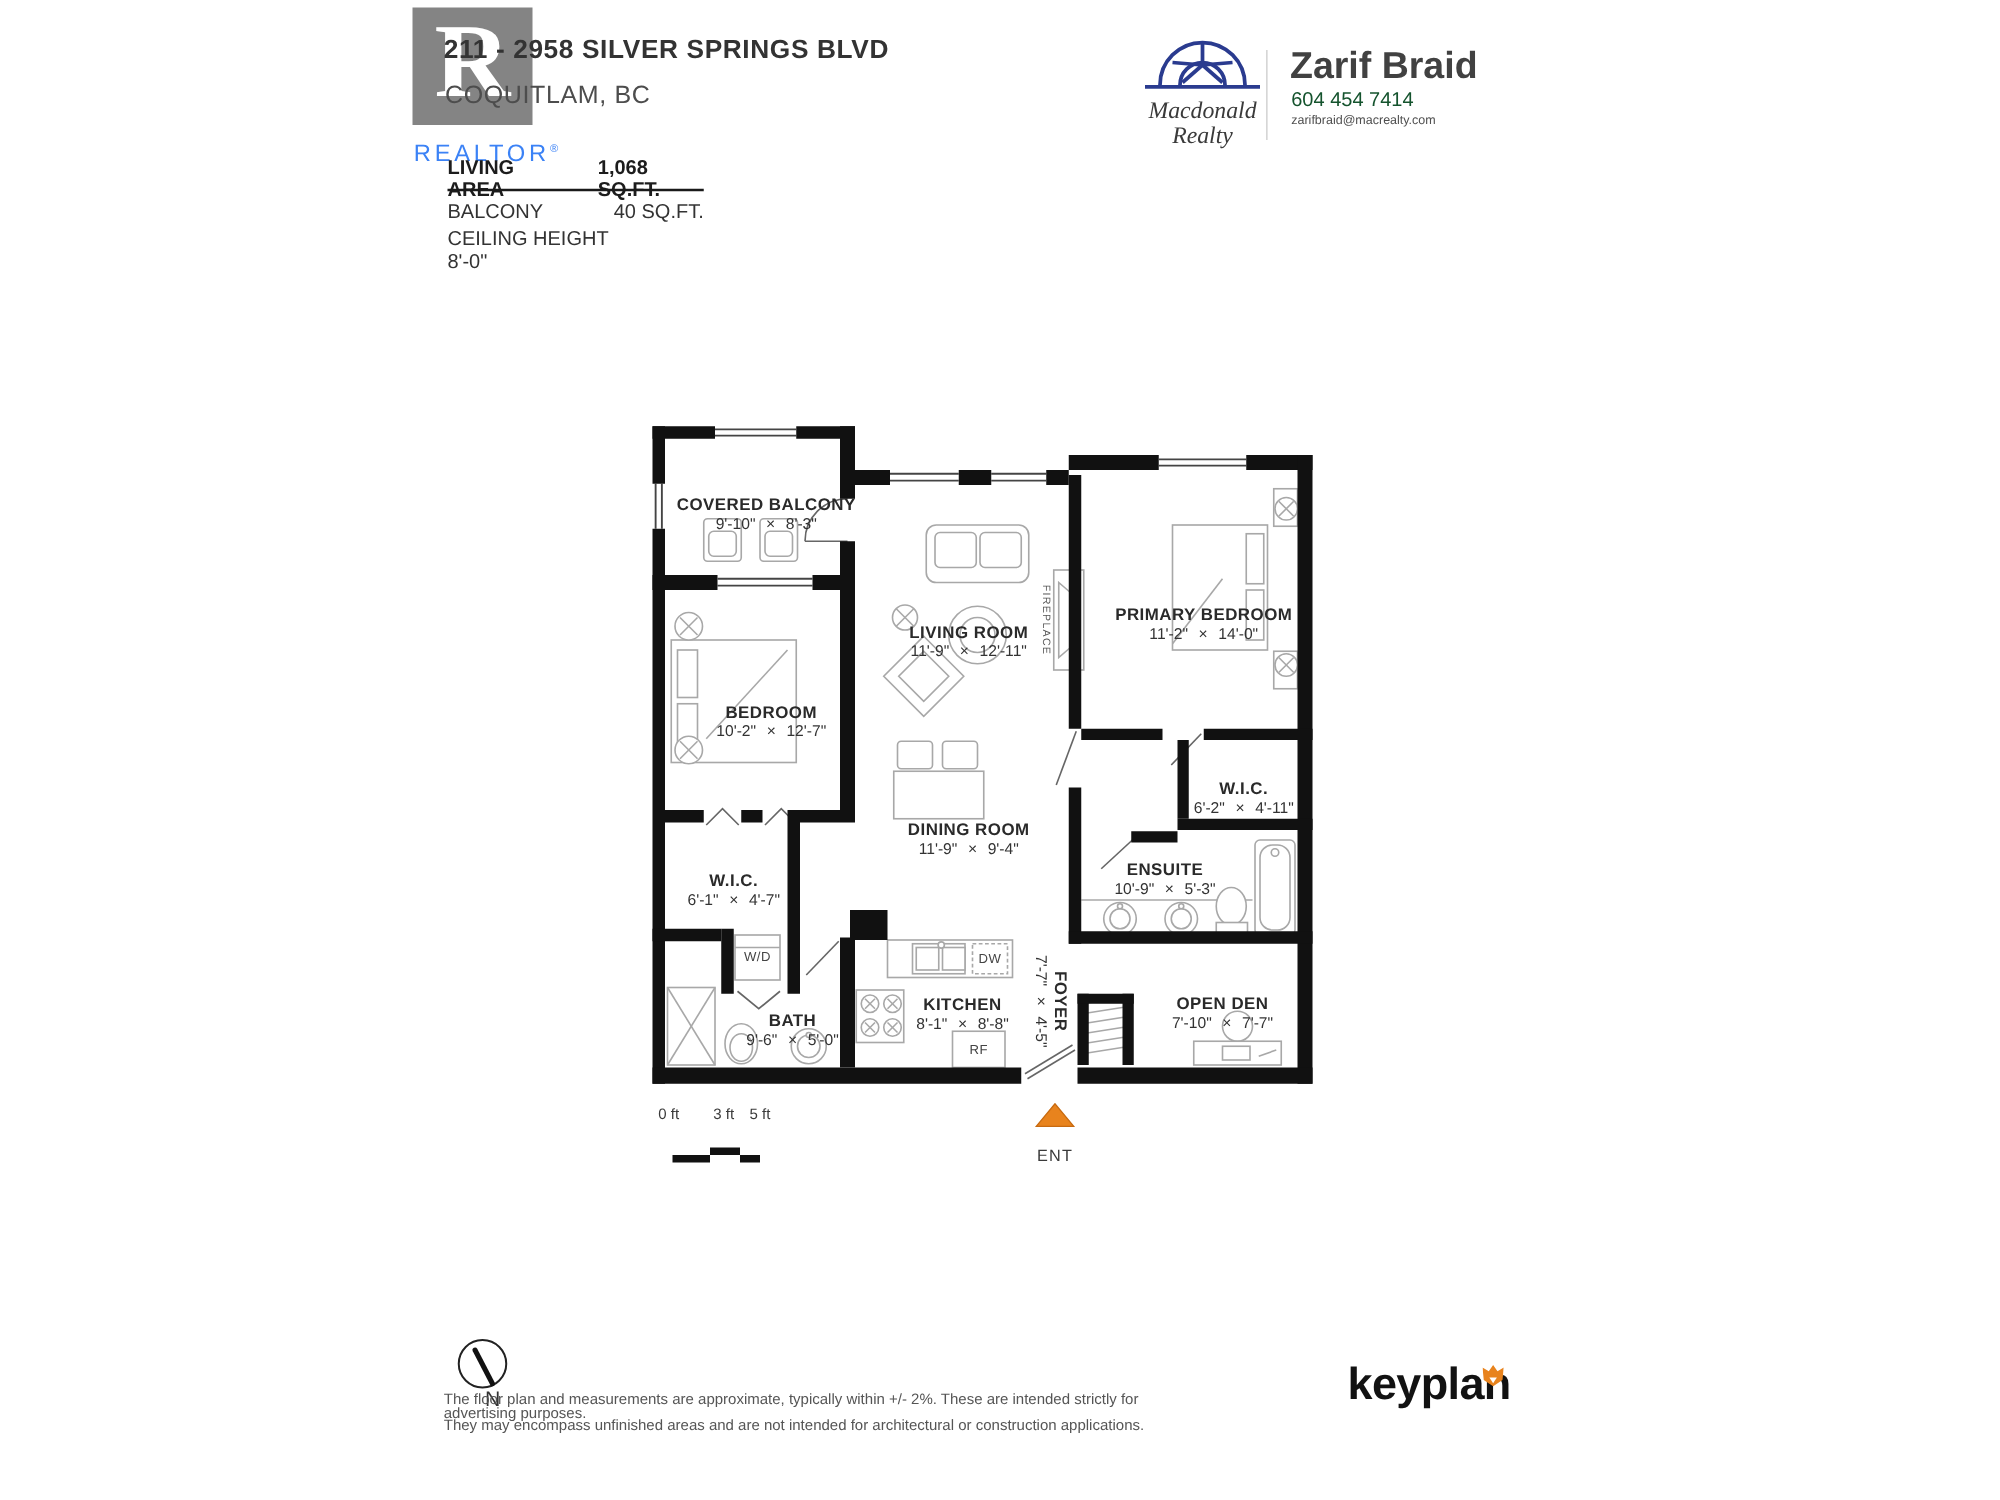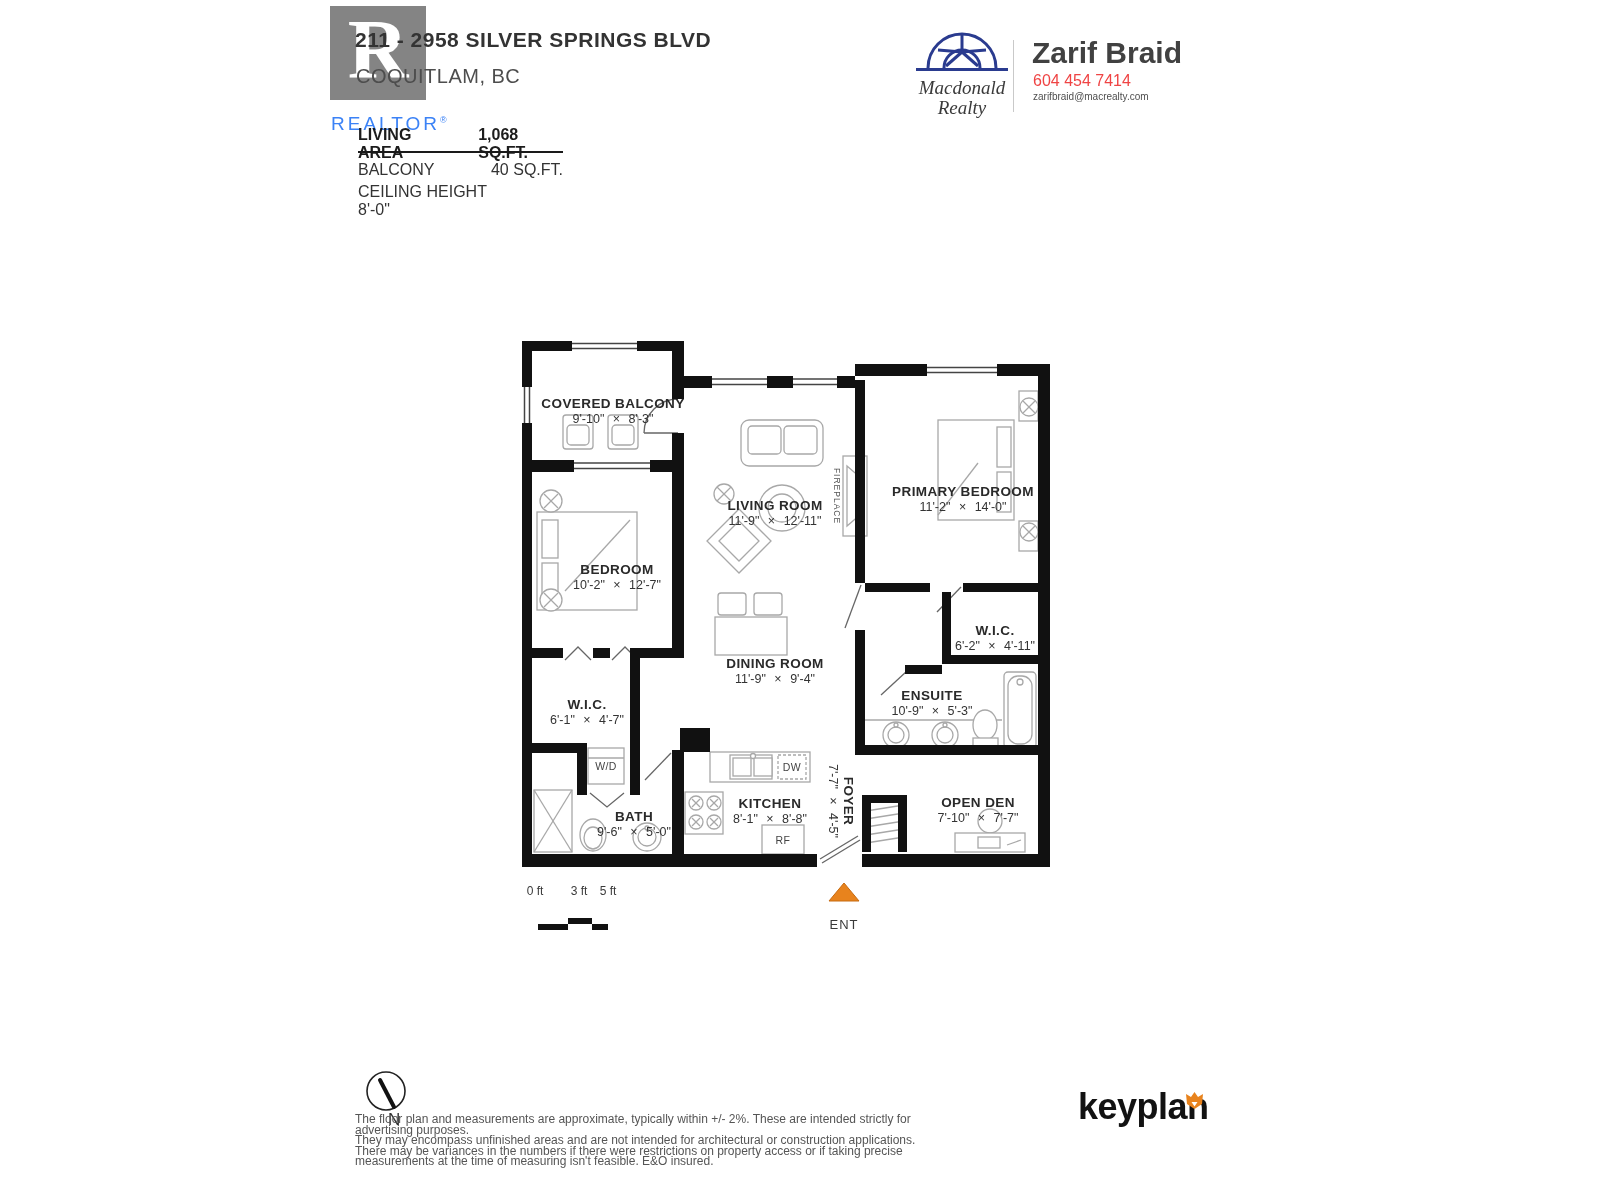--- a/index.html
+++ b/index.html
@@ -11,21 +11,21 @@
   .realtor-box .r{font-family:"Liberation Serif",serif;font-weight:bold;font-size:84px;color:#fff;line-height:1;margin-top:-6px;}
   .realtor-word{left:331px;top:113px;font-size:19px;letter-spacing:3px;color:#3b82f6;font-weight:500;}
   .realtor-word sup{font-size:9px;}
   .title{left:355px;top:28px;font-size:21px;font-weight:700;color:#333;letter-spacing:.5px;white-space:nowrap;}
   .city{left:356px;top:65px;font-size:20px;color:#4d4d4d;letter-spacing:.5px;}
 
   .mac-logo{left:916px;top:28px;width:92px;text-align:center;}
   .mac-name{font-family:"Liberation Serif",serif;font-size:19px;color:#3a3a3a;line-height:20px;font-style:italic;}
   .header-divider{left:1013px;top:40px;width:1px;height:72px;background:#c9c9c9;}
   .agent-name{left:1032px;top:36px;font-size:30px;font-weight:700;color:#414141;}
-  .agent-phone{left:1033px;top:72px;font-size:16px;color:#ef4444;}
+  .agent-phone{left:1033px;top:72px;font-size:16px;color:#14532d;}
   .agent-email{left:1033px;top:91px;font-size:10px;color:#4f4f4f;}
 
   
   .stat-row{left:358px;width:205px;display:flex;justify-content:space-between;font-size:16px;color:#333;}
   .stat-row.head{top:126px;font-weight:700;color:#1c1c1c;gap:28px;}
   .stat-rule{left:358px;top:151px;width:205px;height:2px;background:#1a1a1a;}
   .stat-row.r2{top:161px;}
   .stat-row.r3{top:183px;flex-direction:column;}
 
   
@@ -348,21 +348,20 @@
   <svg width="80" height="72" viewBox="0 0 80 72">
     <circle cx="28" cy="29" r="19" fill="none" stroke="#222" stroke-width="1.6"></circle>
     <line x1="22" y1="18" x2="36" y2="45" stroke="#111" stroke-width="4" stroke-linecap="round"></line>
   </svg>
 </div>
 <div class="abs compass-n">N</div>
 
 <div class="abs disclaimer">
   <div>The floor plan and measurements are approximate, typically within +/- 2%. These are intended strictly for advertising purposes.</div>
   <div>They may encompass unfinished areas and are not intended for architectural or construction applications.</div>
-  <div>There may be variances in the numbers if there were restrictions on property access or if taking precise measurements at the time of measuring isn't feasible. E&amp;O insured.</div>
 </div>
 
 <div class="abs keyplan">keyplan</div>
 <div class="abs fox">
   <svg width="17" height="17" viewBox="0 0 17 17">
     <polygon points="1,12 0,2 5,5 8.5,0 12,5 17,2 16,12 8.5,17" fill="#E8831D"></polygon>
     <polygon points="5.5,10 11.5,10 8.5,14.5" fill="#fff"></polygon>
   </svg>
 </div>
 

